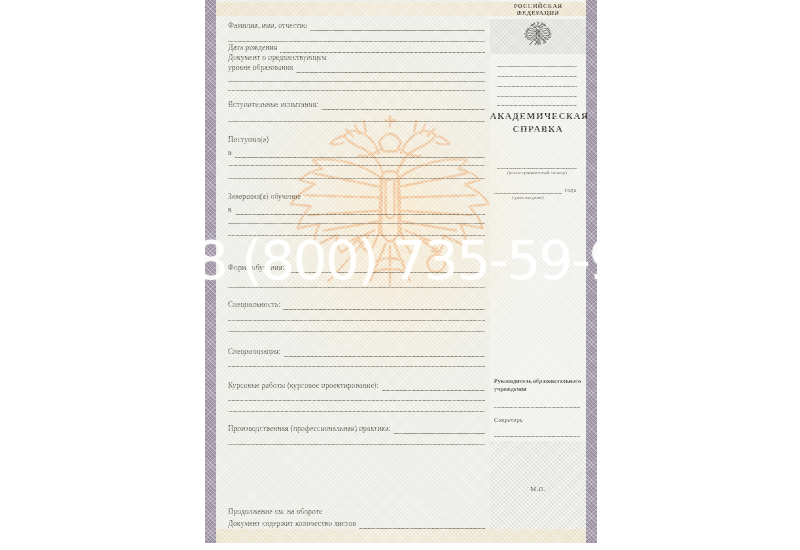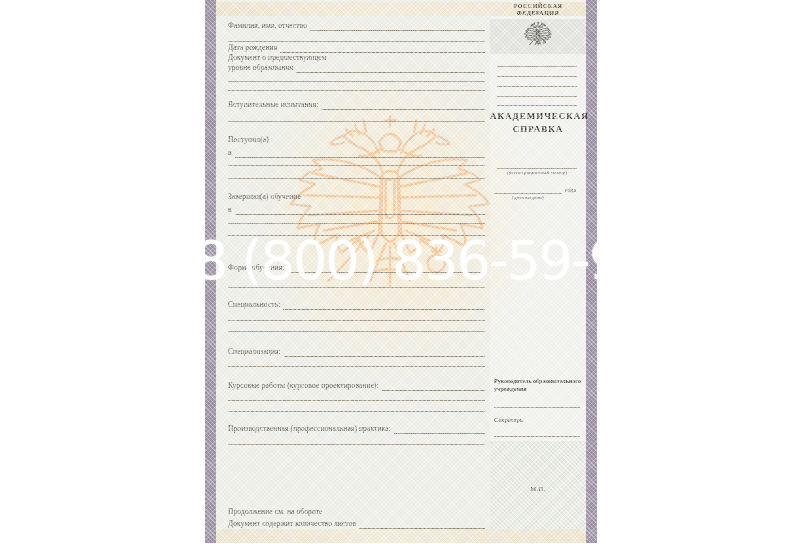--- a/index.html
+++ b/index.html
@@ -205,14 +205,14 @@
     <div class="rp-small" style="left:289px;top:416px;font-weight:normal;font-size:6.5px;">Секретарь</div>
     <div class="hline" style="left:289px;top:436px;width:86px;"></div>
 
     <div class="seal-mark">М.П.</div>
 
     <div class="texture"></div>
     <div class="strip strip-left"></div>
     <div class="strip strip-right"></div>
   </div>
 
-  <div class="phone-wm">8 (800) 836-59-9</div>
+  <div class="phone-wm">8 (800) 735-59-9</div>
 </div>
 
 </body></html>

